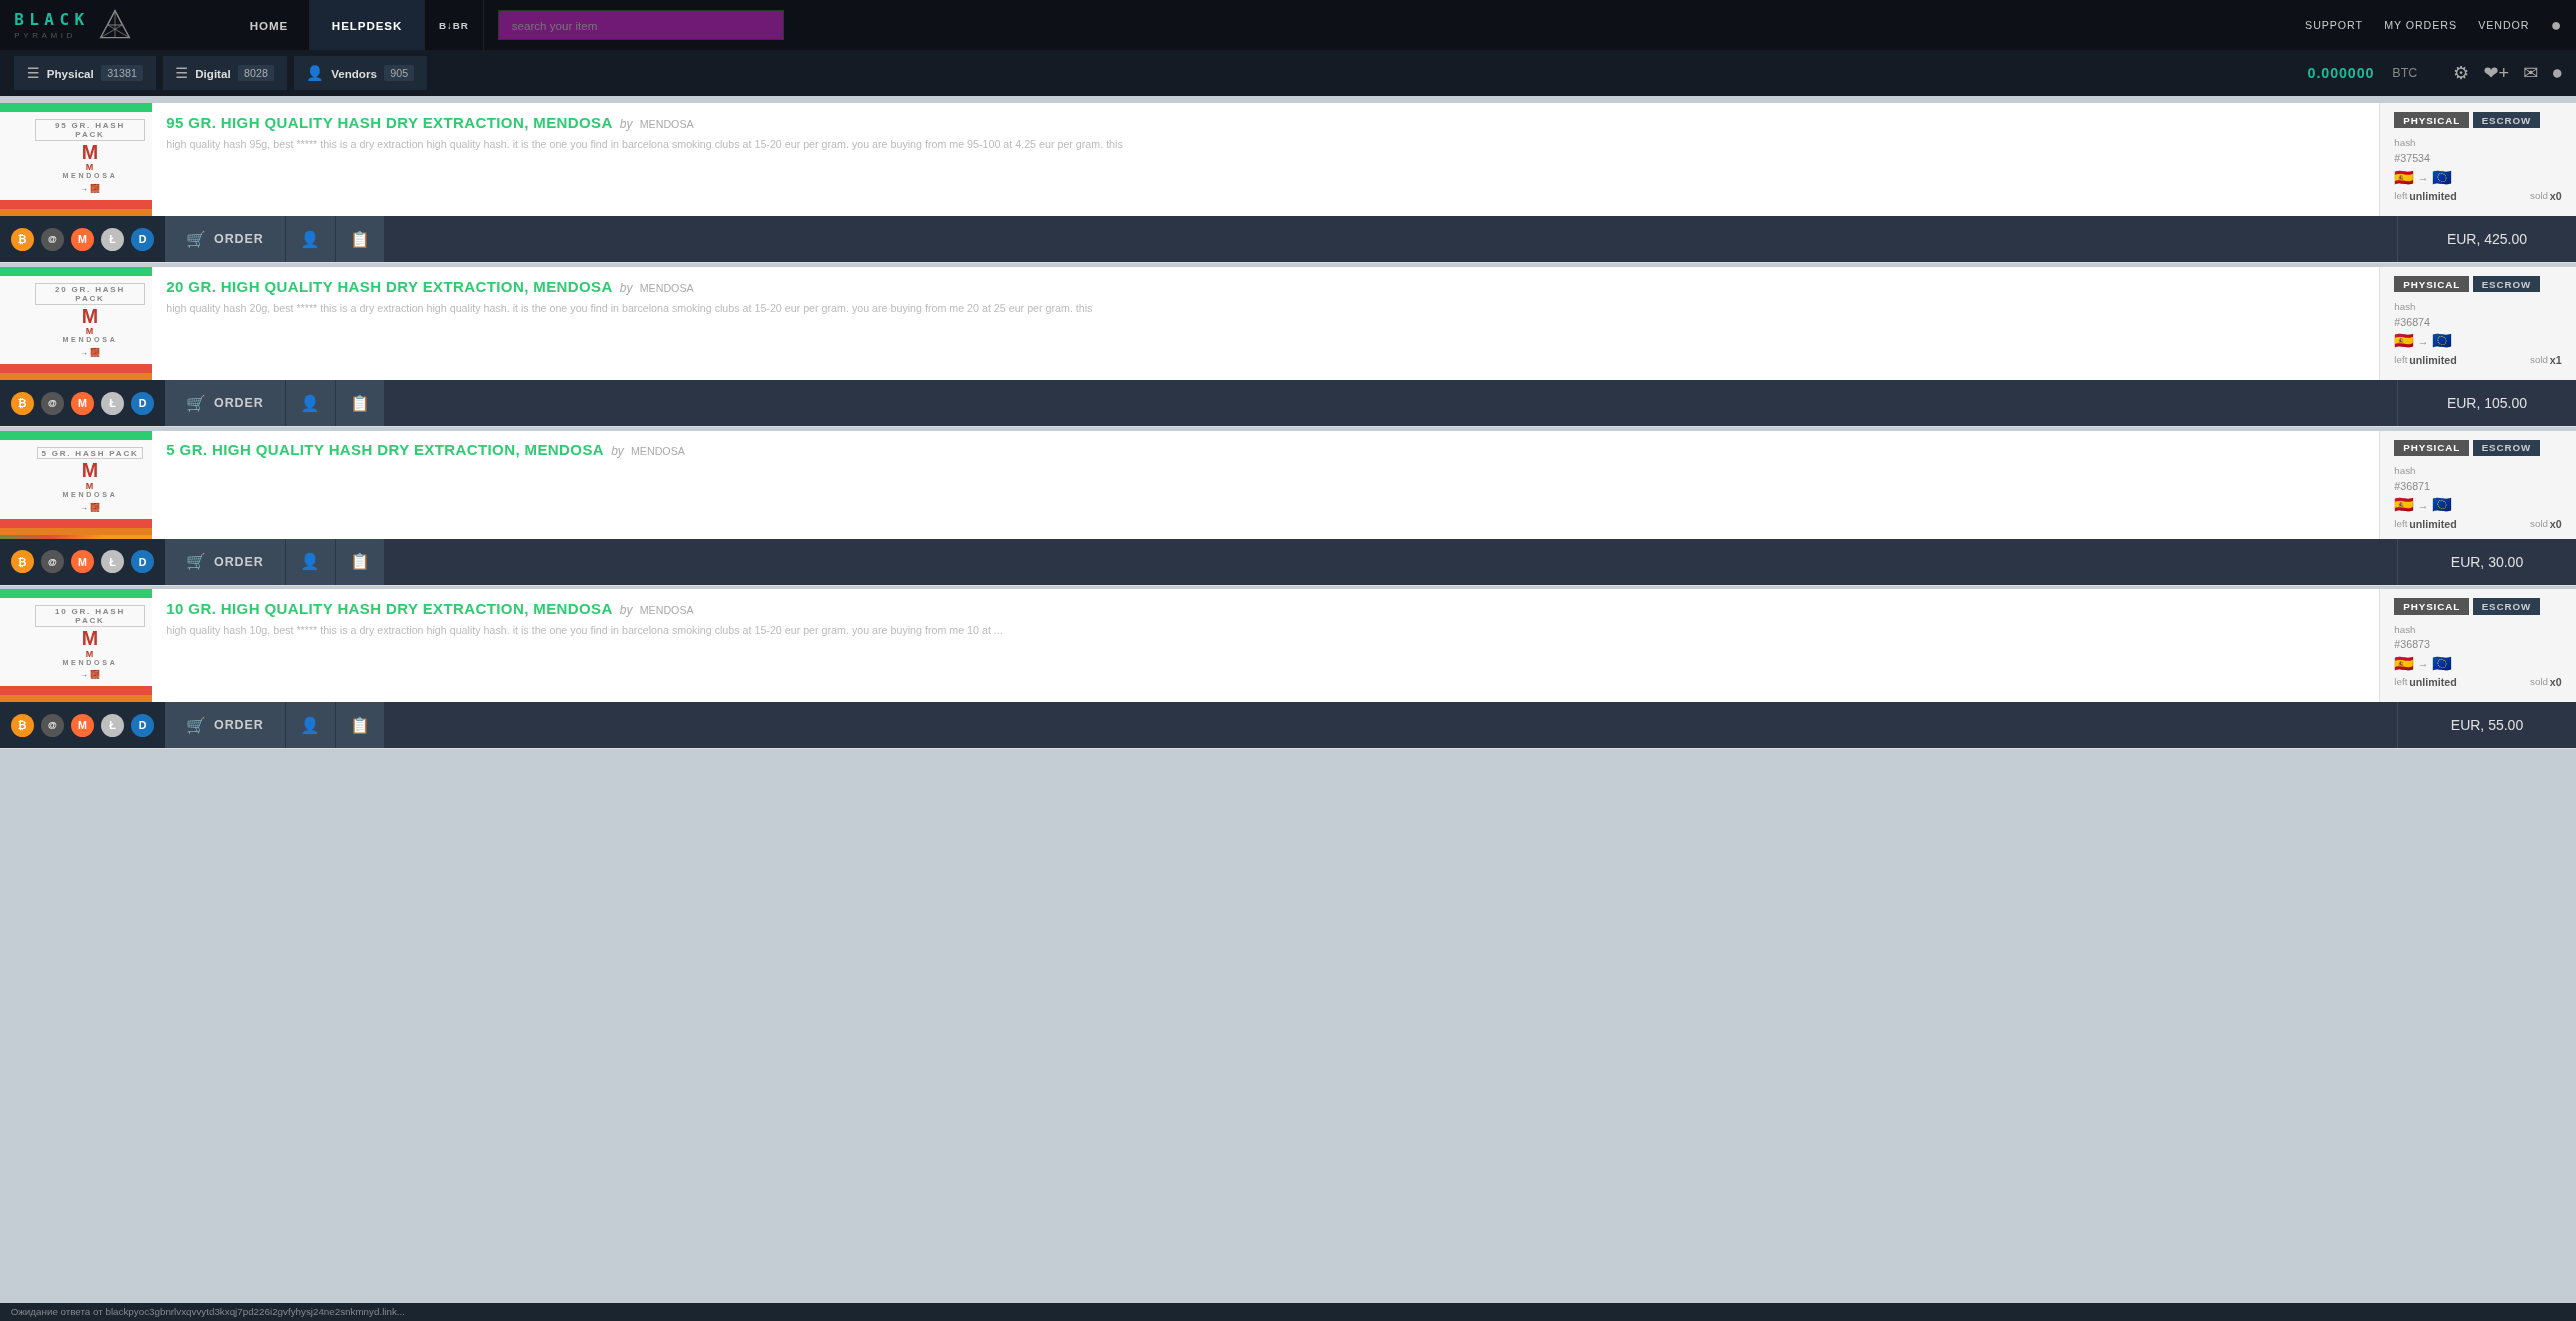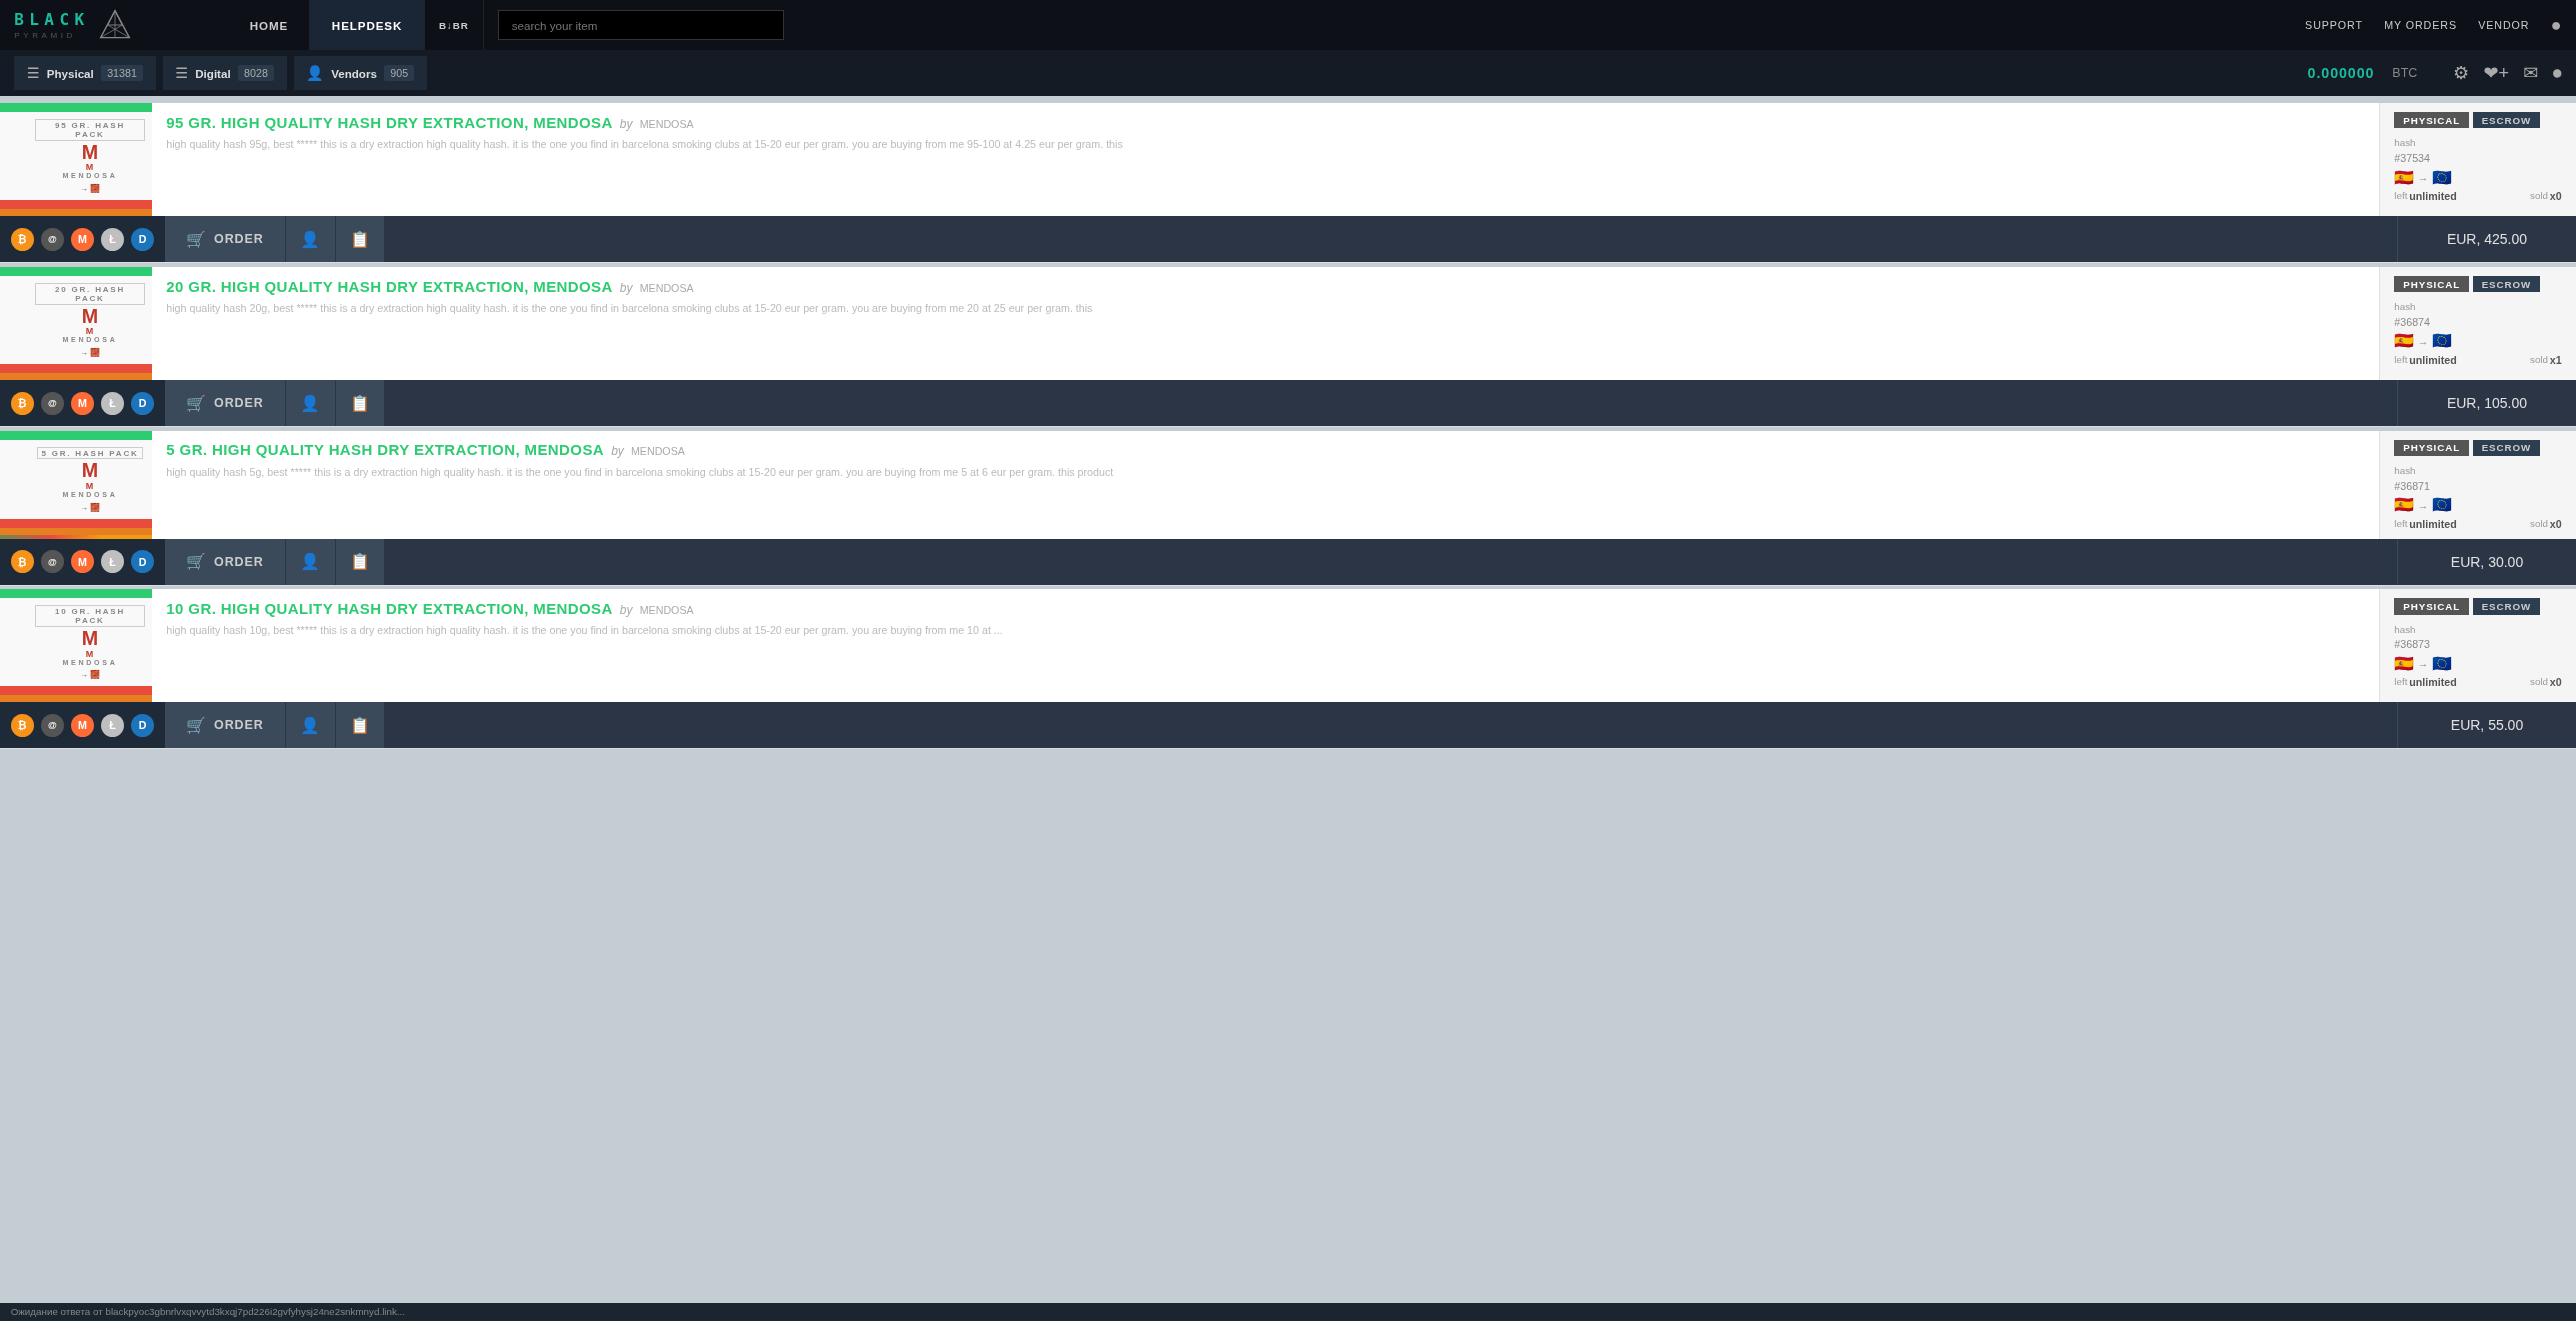--- a/index.html
+++ b/index.html
@@ -427,21 +427,21 @@
   <div class="nav-links">
     <div class="nav-link">HOME</div>
     <div class="nav-link active">HELPDESK</div>
     <div class="nav-link" style="font-size:9.8px; padding:0 14.3px;">
       <span>B↓</span>
         <span>Br</span>
     </div>
   </div>
 
   <div class="nav-search">
-    <input type="text" style="background: #000000; border: 0.9px solid rgb(51, 51, 51); color: rgb(170, 170, 170); padding: 7.1px 12.5px; width: 286px; font-size: 11.6px; outline: none;" placeholder="search your item">
+    <input type="text" style="background: #701a75; border: 0.9px solid rgb(51, 51, 51); color: rgb(170, 170, 170); padding: 7.1px 12.5px; width: 286px; font-size: 11.6px; outline: none;" placeholder="search your item">
   </div>
 
   <div class="nav-right">
     <span class="nav-right-link">SUPPORT</span>
     <span class="nav-right-link">MY ORDERS</span>
     <span class="nav-right-link">VENDOR</span>
     <span class="nav-icon">●</span>
   </div>
 </nav>
 
@@ -638,21 +638,20 @@
           <div class="img-red-bar"></div>
           <div class="img-orange-bar"></div>
         </div>
       </div>
       <div class="product-info">
         <div class="product-title-row">
           <span class="product-title">5 GR. HIGH QUALITY HASH DRY EXTRACTION, MENDOSA</span>
           <span class="product-by">by</span>
           <span class="product-vendor" style="cursor:pointer; color:#aaa;">MENDOSA</span>
         </div>
-        <div class="product-desc">high quality hash 5g, best ***** this is a dry extraction high quality hash. it is the one you find in barcelona smoking clubs at 15-20 eur per gram. you are buying from me 5 at 6 eur per gram. this product</div>
       </div>
       <div class="product-meta">
         <div class="badge-row">
           <span class="badge-physical">PHYSICAL</span>
           <span class="badge-escrow">ESCROW</span>
         </div>
         <div class="meta-label">hash</div>
         <div class="meta-id">#36871</div>
         <div class="flag-arrow">
           <span>🇪🇸</span>

